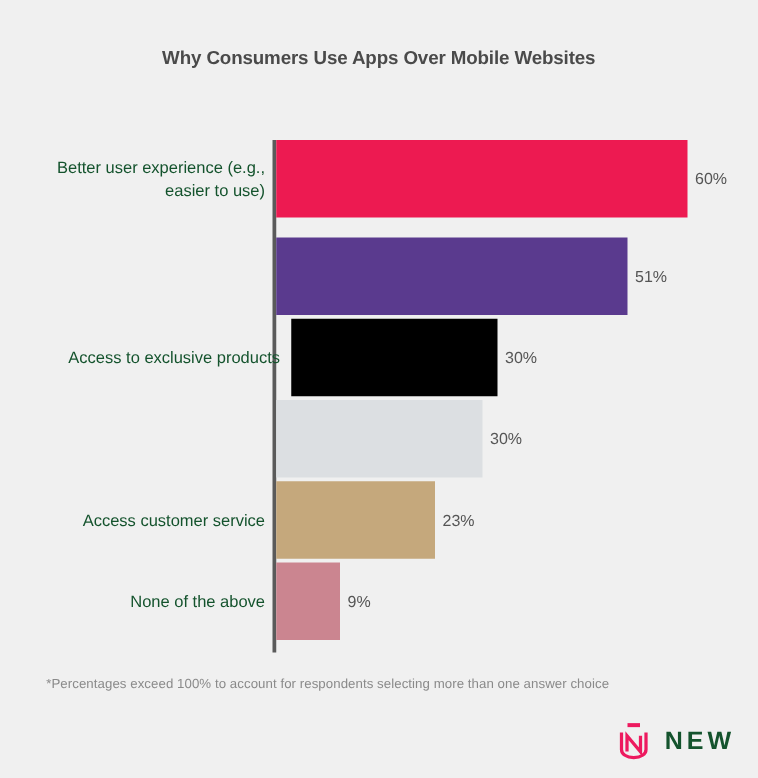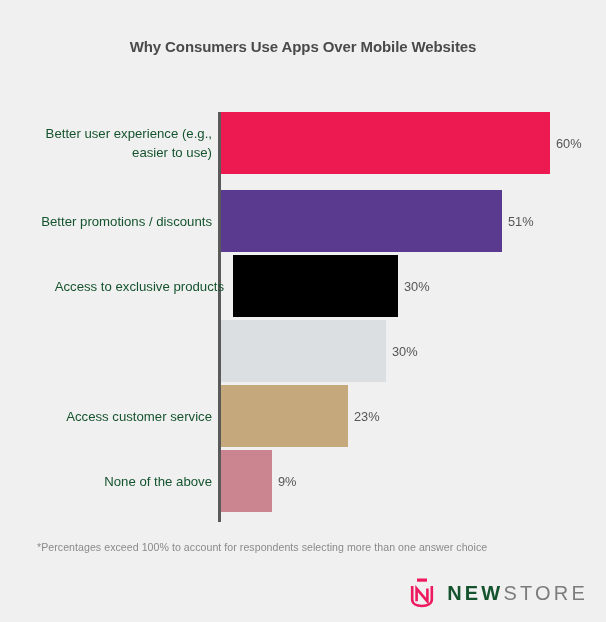--- a/index.html
+++ b/index.html
@@ -126,23 +126,20 @@
     <div class="bar-row" style="top:0px;">
       <div class="bar-label">
         <div>Better user experience (e.g.,</div>
         <div>easier to use)</div>
       </div>
       <div class="bar-rect" style="width:329px;background:#ed1a51;"></div>
       <div class="bar-value" style="left:556px;">60%</div>
     </div>
 
     <div class="bar-row" style="top:78px;">
-      <div class="bar-label">
-        <div>Better promotions / discounts</div>
-      </div>
       <div class="bar-rect" style="width:281px;background:#5a3a8e;"></div>
       <div class="bar-value" style="left:508px;">51%</div>
     </div>
 
     <div class="bar-row" style="top:143px;margin-left:12px;">
       <div class="bar-label">
         <div>Access to exclusive products</div>
       </div>
       <div class="bar-rect" style="width:165px;background:#000000;"></div>
       <div class="bar-value" style="left:392px;">30%</div>
@@ -173,16 +170,15 @@
 
   <div id="footnote">*Percentages exceed 100% to account for respondents selecting more than one answer choice</div>
 
   <div id="brand-logo">
     <svg id="brand-mark" viewBox="0 0 28 32">
       <rect x="9" y="1.5" width="10" height="3.2" fill="#ed1a5f"></rect>
       <path d="M4.2 9 L4.2 22.5 C4.2 26.4 8.2 29 14 29 C19.8 29 23.8 26.4 23.8 22.5 L23.8 9" fill="none" stroke="#ed1a5f" stroke-width="2.6"></path>
       <path d="M8.6 24.2 L8.6 11.6 L19.4 24.4 L19.4 11.6" fill="none" stroke="#ed1a5f" stroke-width="2.6"></path>
     </svg>
     <span class="brand-word" id="brand-new">NEW</span>
-    <span class="brand-word" id="brand-store">STORE</span>
   </div>
 
 </div>
 
 </body></html>

